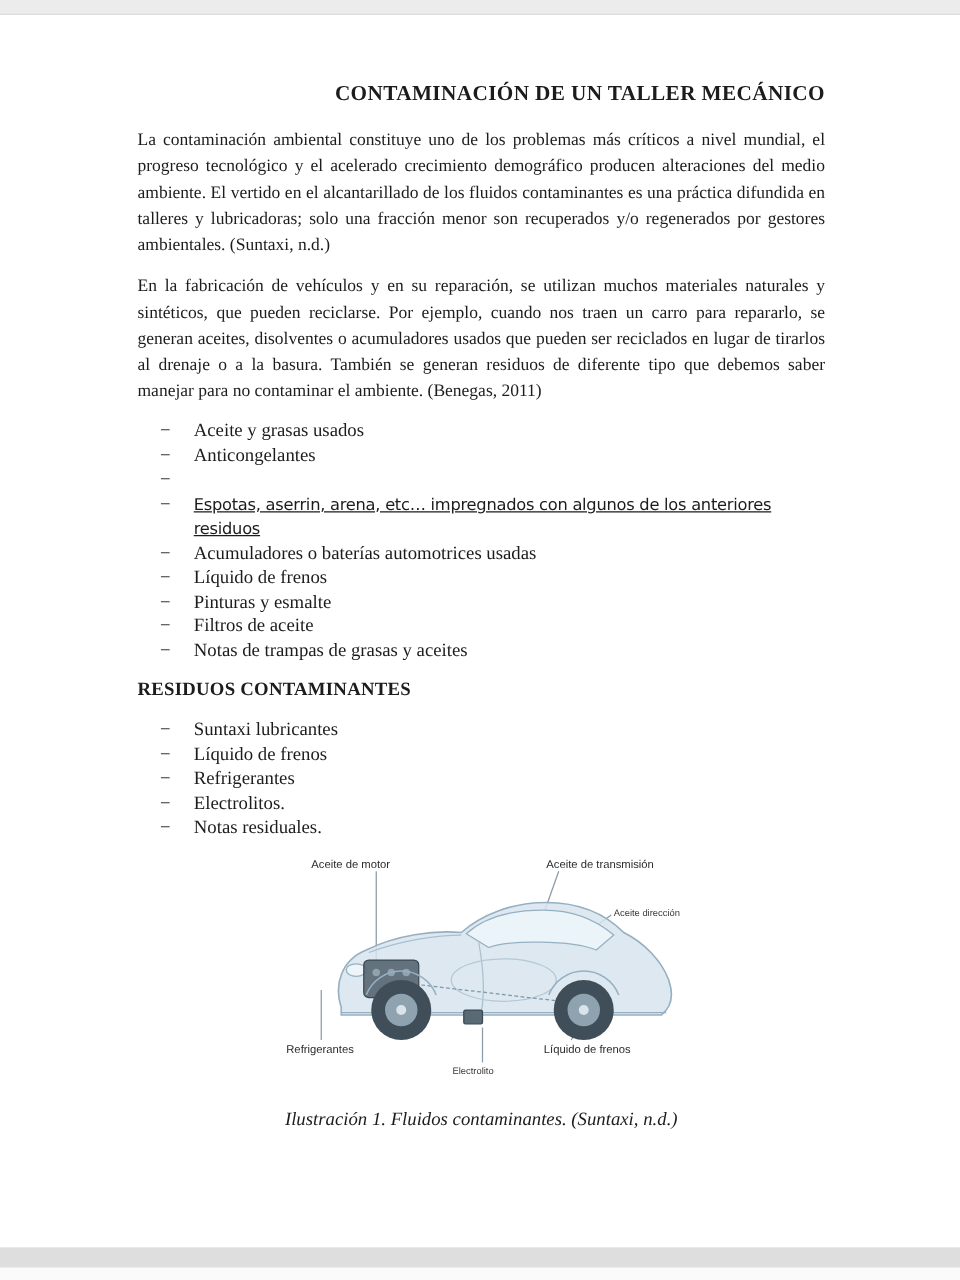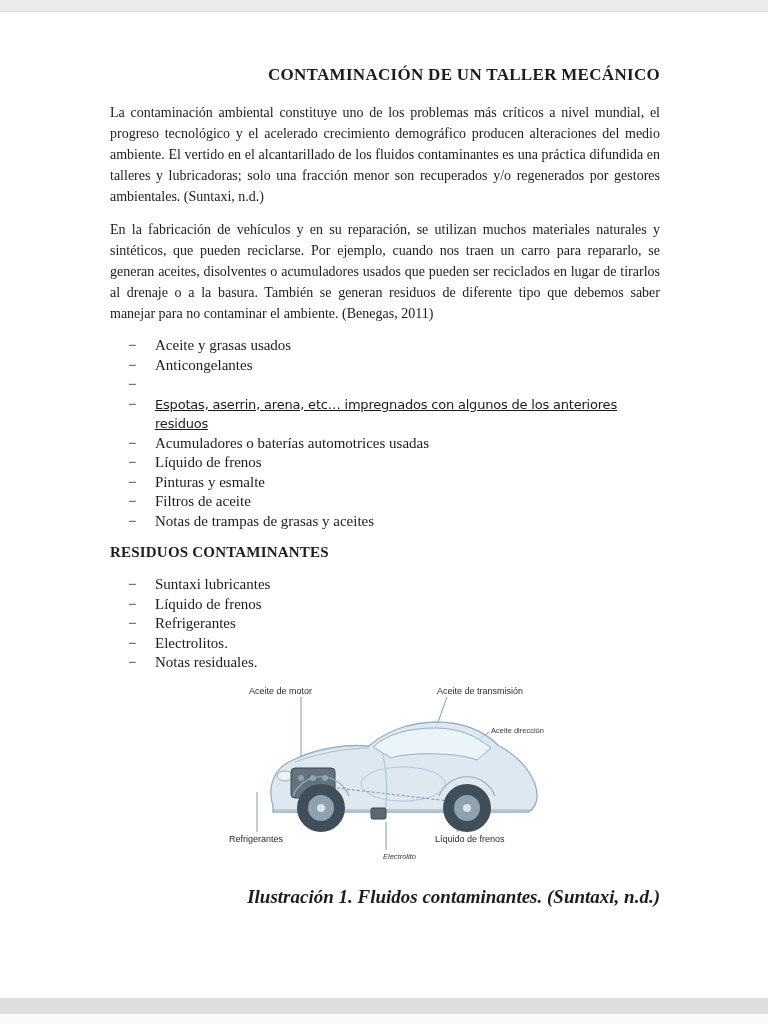--- a/index.html
+++ b/index.html
@@ -46,25 +46,25 @@
   .fig-label {
     position:absolute; font-family:"Liberation Sans", sans-serif;
     font-size:9px; color:#2b2b2b; white-space:nowrap;
   }
   .fig-label.small { font-size:7.5px; color:#3a3a3a; }
   .lbl-motor { left:104px; top:2px; }
   .lbl-transmision { left:292px; top:2px; }
   .lbl-direccion { left:346px; top:42px; }
   .lbl-anticongelante { left:84px; top:150px; }
   .lbl-frenos { left:290px; top:150px; }
-  .lbl-electrolito { left:238px; top:168px;font-style:italic; }
+  .lbl-electrolito { left:217px; top:168px; }
 
   .caption {
-    text-align:right; font-style:italic; font-size:19px;
-    line-height:21px; margin-top:12px;font-weight:bold;
+    text-align:center; font-style:italic; font-size:15px;
+    line-height:21px; margin-top:12px;
   }
 </style>
 </head>
 <body>
 
 <div class="viewer">
   <div class="page-gap-top"></div>
 
   <div class="page">
 

